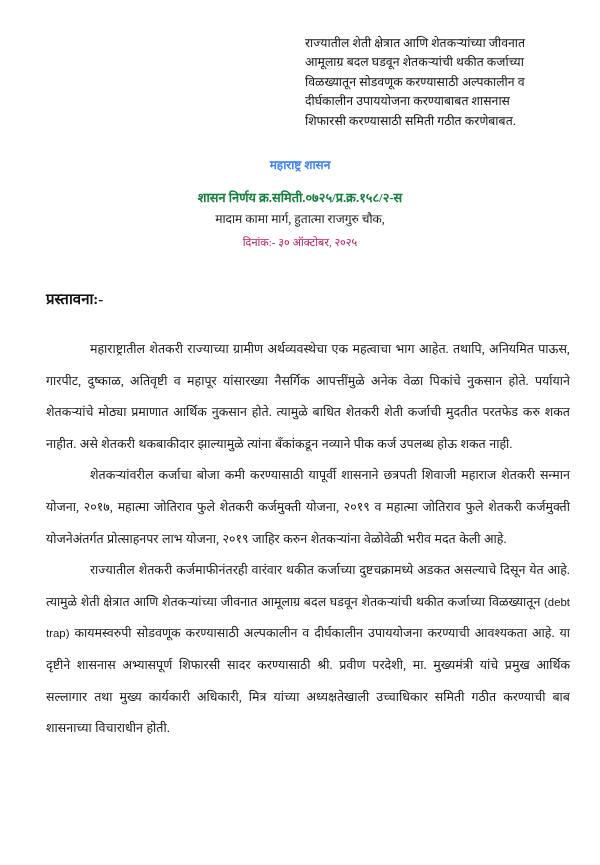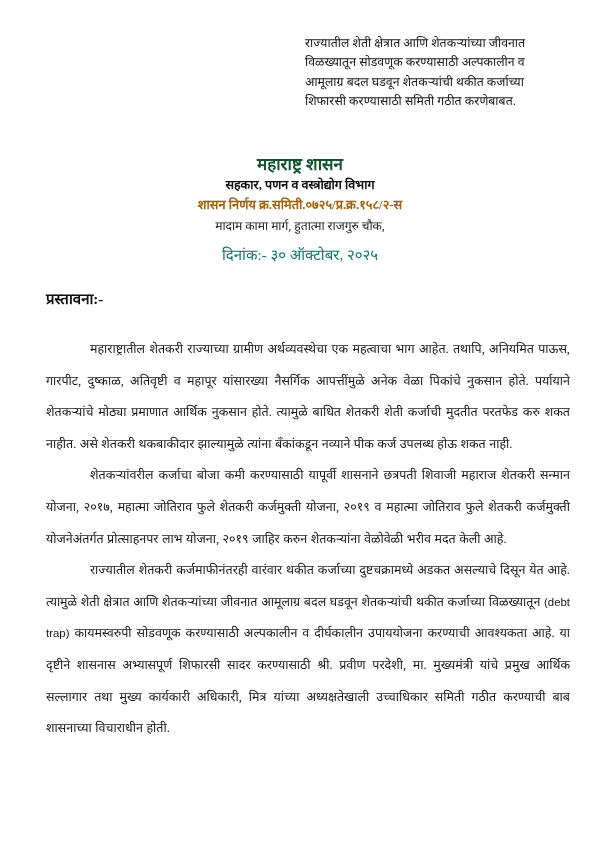--- a/index.html
+++ b/index.html
@@ -39,47 +39,48 @@
 
   
   .gov-block {
     position: absolute;
     left: 0;
     top: 155px;
     width: 600px;
     text-align: center;
   }
   .gov-title {
-    font-size: 17px;
+    font-size: 12px;
     font-weight: bold;
     line-height: 20px;
-    color: #14532d;
+    color: #3b82f6;
   }
   .gov-dept {
     font-size: 12.6px;
     font-weight: bold;
     line-height: 20px;
     color: #101010;
   }
   .gov-grnum {
     font-size: 12.8px;
     font-weight: bold;
     line-height: 21px;
-    color: #a16207;
+    color: #15803d;
+    margin-top: 13px;
   }
   .gov-addr {
     font-size: 12.1px;
     line-height: 20.5px;
     color: #181818;
   }
   .gov-date {
-    font-size: 15px;
+    font-size: 11px;
     line-height: 20.5px;
-    color: #0f766e;
-    margin-top: 8px;
+    color: #be185d;
+    margin-top: 2px;
   }
 
   
   .preamble-label {
     position: absolute;
     left: 46px;
     top: 288px;
     font-size: 15px;
     font-weight: bold;
     color: #101010;
@@ -110,28 +111,28 @@
     font-size: 11.4px;
   }
 </style>
 </head>
 <body>
 
 <div class="page">
 
   <div class="subject-block">
     <div class="subject-line">राज्यातील शेती क्षेत्रात आणि शेतकऱ्यांच्या जीवनात</div>
+    <div class="subject-line">आमूलाग्र बदल घडवून शेतकऱ्यांची थकीत कर्जाच्या</div>
     <div class="subject-line">विळख्यातून सोडवणूक करण्यासाठी  अल्पकालीन व</div>
-    <div class="subject-line">आमूलाग्र बदल घडवून शेतकऱ्यांची थकीत कर्जाच्या</div>
+    <div class="subject-line">दीर्घकालीन  उपाययोजना  करण्याबाबत  शासनास</div>
     <div class="subject-line">शिफारसी करण्यासाठी  समिती गठीत करणेबाबत.</div>
   </div>
 
   <div class="gov-block">
     <div class="gov-title">महाराष्ट्र शासन</div>
-    <div class="gov-dept">सहकार, पणन व वस्त्रोद्योग विभाग</div>
     <div class="gov-grnum">शासन निर्णय क्र.समिती.०७२५/प्र.क्र.१५८/२-स</div>
     <div class="gov-addr">मादाम कामा मार्ग, हुतात्मा राजगुरु चौक,</div>
     <div class="gov-date">दिनांक:- ३० ऑक्टोबर, २०२५</div>
   </div>
 
   <div class="preamble-label">प्रस्तावना:-</div>
 
   <div class="body-area">
     <p class="para">महाराष्ट्रातील शेतकरी राज्याच्या ग्रामीण अर्थव्यवस्थेचा एक महत्वाचा भाग आहेत. तथापि, अनियमित पाऊस, गारपीट, दुष्काळ, अतिवृष्टी व महापूर यांसारख्या नैसर्गिक आपत्तींमुळे अनेक वेळा पिकांचे नुकसान होते. पर्यायाने शेतकऱ्यांचे मोठ्या प्रमाणात आर्थिक नुकसान होते. त्यामुळे बाधित शेतकरी शेती कर्जाची मुदतीत परतफेड करु शकत नाहीत. असे शेतकरी थकबाकीदार झाल्यामुळे त्यांना बँकांकडून नव्याने पीक कर्ज उपलब्ध होऊ शकत नाही.</p>
     <p class="para">शेतकऱ्यांवरील कर्जाचा बोजा कमी करण्यासाठी यापूर्वी शासनाने छत्रपती शिवाजी महाराज शेतकरी सन्मान योजना, २०१७, महात्मा जोतिराव फुले शेतकरी कर्जमुक्ती योजना, २०१९ व महात्मा जोतिराव फुले शेतकरी कर्जमुक्ती योजनेअंतर्गत प्रोत्साहनपर लाभ योजना, २०१९ जाहिर करुन शेतकऱ्यांना  वेळोवेळी भरीव मदत केली आहे.</p>

